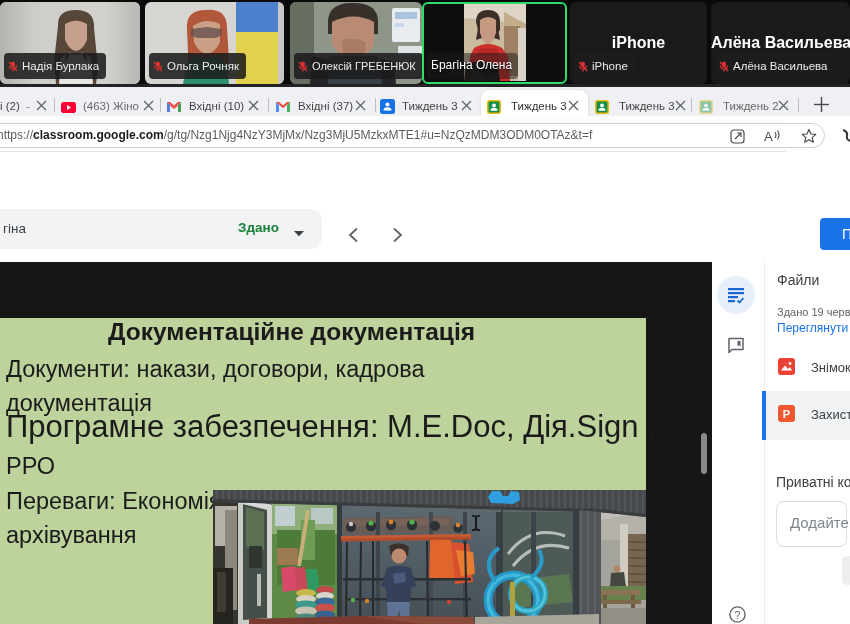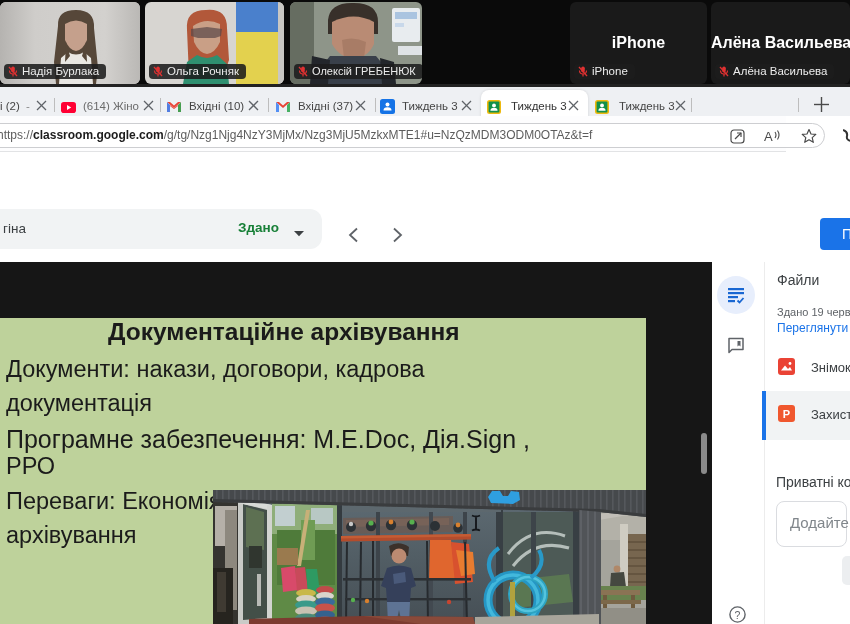--- a/index.html
+++ b/index.html
@@ -4,21 +4,21 @@
 <style>
 *{margin:0;padding:0;box-sizing:border-box}
 html,body{width:850px;height:624px;overflow:hidden;background:#fff}
 body{font-family:"Liberation Sans",sans-serif;position:relative}
 #root{position:absolute;left:0;top:0;width:850px;height:624px;overflow:hidden}
 .abs{position:absolute}
 
 
 #vstrip{left:0;top:0;width:850px;height:84px;background:#0a0a0a}
 .tile{position:absolute;top:2px;height:82px;overflow:hidden;border-radius:6px}
-.vlabel{position:absolute;left:4px;bottom:5px;height:15px;background:rgba(28,28,28,.88);border-radius:4px;color:#ececec;font-size:11.5px;line-height:15px;padding:0 7px 0 4px;white-space:nowrap;display:flex;align-items:center}
+.vlabel{position:absolute;left:4px;bottom:5px;height:26px;background:rgba(28,28,28,.88);border-radius:4px;color:#ececec;font-size:11.5px;line-height:15px;padding:0 7px 0 4px;white-space:nowrap;display:flex;align-items:center}
 .vlabel svg{margin-right:4px}
 .bigname{position:absolute;width:100%;text-align:center;color:#fff;font-weight:bold;font-size:16px;top:32px;white-space:nowrap}
 
 
 #tabbar{left:0;top:84px;width:850px;height:32px;background:#eef0f3;border-top:3px solid #222}
 .tab{position:absolute;top:3px;height:29px;font-size:11.5px;color:#454545;white-space:nowrap}
 .tab .ttl{position:absolute;top:10px}
 .tclose{position:absolute;top:10px;width:11px;height:11px}
 .tsep{position:absolute;top:11px;width:1px;height:14px;background:#bdbdbd}
 #activetab{position:absolute;left:481px;top:3px;width:107px;height:29px;background:#fff;border-radius:8px 8px 0 0;box-shadow:0 0 3px rgba(0,0,0,.12)}
@@ -111,20 +111,37 @@
           <svg width="10" height="11" viewBox="0 0 10 11">
             <rect x="3.2" y="0.5" width="3.6" height="6" rx="1.8" fill="#e03131"></rect>
             <path d="M1.5 4.5 Q1.5 8 5 8 Q8.5 8 8.5 4.5" stroke="#e03131" stroke-width="1.2" fill="none"></path>
             <line x1="5" y1="8" x2="5" y2="10.5" stroke="#e03131" stroke-width="1.2"></line>
             <line x1="1" y1="1" x2="9" y2="10" stroke="#e03131" stroke-width="1.3"></line>
           </svg>
           <span style="font-size:11px">Олексій ГРЕБЕНЮК</span>
         </div>
   </div>
 
+  <div class="tile" style="left:422px;width:145px;border:2.5px solid #2ade68;background:#0e0e0e">
+    <svg style="position:absolute;left:40px;top:0" width="62" height="77" viewBox="0 0 62 77" preserveAspectRatio="none">
+      <rect width="62" height="77" fill="#cbbb9e"></rect>
+      <path d="M0 0 L62 0 L62 20 L0 14 Z" fill="#ded5c6"></path>
+      <path d="M40 8 L62 20 L62 40 L40 28 Z" fill="#c3ac8a"></path>
+      <rect x="40" y="22" width="16" height="50" fill="#a08064"></rect>
+      <rect x="54" y="24" width="8" height="53" fill="#d8d2c8"></rect>
+      <path d="M12 18 Q12 6 24 6 Q36 6 36 18 L36 26 L33 30 L15 30 Z" fill="#3c2f27"></path>
+      <path d="M16 16 Q24 10 32 16 L32 30 Q28 40 24 40 Q20 40 16 30 Z" fill="#c49a82"></path>
+      <path d="M14 24 L12 36 L18 34 Z M34 24 L36 36 L30 34 Z" fill="#3c2f27"></path>
+      <path d="M10 44 Q24 36 38 44 L44 52 L46 77 L4 77 L6 52 Z" fill="#cc2f2a"></path>
+      <path d="M14 46 Q24 42 34 46 L34 52 L14 52 Z" fill="#b82824"></path>
+      <path d="M2 60 Q20 54 34 62 L36 77 L0 77 Z" fill="#1c1a18"></path>
+      <circle cx="26" cy="66" r="7" fill="#15130f"></circle>
+    </svg>
+    <div class="vlabel" style="left:3px;bottom:3px;background:rgba(25,25,25,.5);font-size:12px;padding:0 6px 1px 4px;color:#fff;text-shadow:0 1px 2px rgba(0,0,0,.8)">Брагіна Олена</div>
+  </div>
 
   <div class="tile" style="left:570px;width:137px;background:#1a1a1a">
     <div class="bigname">iPhone</div>
     <div class="vlabel"><svg width="10" height="11" viewBox="0 0 10 11">
             <rect x="3.2" y="0.5" width="3.6" height="6" rx="1.8" fill="#e03131"></rect>
             <path d="M1.5 4.5 Q1.5 8 5 8 Q8.5 8 8.5 4.5" stroke="#e03131" stroke-width="1.2" fill="none"></path>
             <line x1="5" y1="8" x2="5" y2="10.5" stroke="#e03131" stroke-width="1.2"></line>
             <line x1="1" y1="1" x2="9" y2="10" stroke="#e03131" stroke-width="1.3"></line>
           </svg>iPhone</div>
   </div>
@@ -151,21 +168,21 @@
           <line x1="10" y1="1" x2="1" y2="10" stroke="#5f6368" stroke-width="1.3"></line>
         </svg>
   </div>
   <div class="tsep" style="left:54px"></div>
 
   <div class="tab" style="left:55px;width:105px">
     <svg style="position:absolute;left:6px;top:12px" width="15" height="11" viewBox="0 0 15 11">
           <rect width="15" height="11" rx="2.8" fill="#f03"></rect>
           <path d="M6 3 L10.2 5.5 L6 8 Z" fill="#fff"></path>
         </svg>
-    <span class="ttl" style="left:28px;color:#6a6a6a">(614) Жіно</span>
+    <span class="ttl" style="left:28px;color:#6a6a6a">(463) Жіно</span>
     <svg class="tclose" style="left:88px">
           <line x1="1" y1="1" x2="10" y2="10" stroke="#5f6368" stroke-width="1.3"></line>
           <line x1="10" y1="1" x2="1" y2="10" stroke="#5f6368" stroke-width="1.3"></line>
         </svg>
   </div>
   <div class="tsep" style="left:160px"></div>
 
   <div class="tab" style="left:161px;width:106px">
     <svg style="position:absolute;left:6px;top:11px" width="14" height="12" viewBox="0 0 14 12">
           <path d="M0 2 L0 11 L3 11 L3 5 L7 8 L11 5 L11 11 L14 11 L14 2 L7 7 Z" fill="#ea4335"></path>
@@ -231,20 +248,33 @@
           <path d="M3.4 10.8 Q3.4 7.8 7 7.8 Q10.6 7.8 10.6 10.8 Z" fill="#fff"></path>
         </svg>
     <span class="ttl" style="left:30px">Тиждень 3</span>
     <svg class="tclose" style="left:86px">
           <line x1="1" y1="1" x2="10" y2="10" stroke="#5f6368" stroke-width="1.3"></line>
           <line x1="10" y1="1" x2="1" y2="10" stroke="#5f6368" stroke-width="1.3"></line>
         </svg>
   </div>
   <div class="tsep" style="left:691px"></div>
 
+  <div class="tab" style="left:692px;width:105px">
+    <svg style="position:absolute;left:7px;top:10px;opacity:.45" width="14" height="14" viewBox="0 0 14 14">
+          <rect width="14" height="14" rx="2.5" fill="#edb90f"></rect>
+          <rect x="1.6" y="1.6" width="10.8" height="10.8" rx="1" fill="#12904a"></rect>
+          <circle cx="7" cy="5.4" r="1.9" fill="#fff"></circle>
+          <path d="M3.4 10.8 Q3.4 7.8 7 7.8 Q10.6 7.8 10.6 10.8 Z" fill="#fff"></path>
+        </svg>
+    <span class="ttl" style="left:31px;color:#6a6a6a">Тиждень 2</span>
+    <svg class="tclose" style="left:86px">
+          <line x1="1" y1="1" x2="10" y2="10" stroke="#5f6368" stroke-width="1.3"></line>
+          <line x1="10" y1="1" x2="1" y2="10" stroke="#5f6368" stroke-width="1.3"></line>
+        </svg>
+  </div>
   <div class="tsep" style="left:798px"></div>
   <svg style="position:absolute;left:813px;top:9px" width="17" height="17" viewBox="0 0 17 17">
         <line x1="8.5" y1="1" x2="8.5" y2="16" stroke="#4a4a4a" stroke-width="1.4"></line>
         <line x1="1" y1="8.5" x2="16" y2="8.5" stroke="#4a4a4a" stroke-width="1.4"></line>
       </svg>
 </div>
 
 <div id="toolbar" class="abs">
   <div id="addr">
     <span class="url" style="left:20px">https://<b>classroom.google.com</b>/g/tg/Nzg1Njg4NzY3MjMx/Nzg3MjU5MzkxMTE1#u=NzQzMDM3ODM0OTAz&amp;t=f</span>
@@ -277,24 +307,24 @@
         <path d="M10 1.5 L3 8 L10 14.5" stroke="#5f6368" stroke-width="1.8" fill="none"></path>
       </svg>
   <svg style="position:absolute;left:392px;top:75px" width="12" height="16" viewBox="0 0 12 16">
         <path d="M2 1.5 L9 8 L2 14.5" stroke="#5f6368" stroke-width="1.8" fill="none"></path>
       </svg>
   <div id="btnP">П</div>
 </div>
 
 <div id="stage" class="abs">
   <div id="slide">
-    <div class="t" style="left:108px;top:0px;font-size:24.5px;font-weight:bold">Документаційне архівування</div>
+    <div class="t" style="left:108px;top:0px;font-size:24.5px;font-weight:bold">Документаційне документація</div>
     <div class="t" style="left:6px;top:37.5px;font-size:23.5px">Документи: накази, договори, кадрова</div>
     <div class="t" style="left:6px;top:71.5px;font-size:23.5px">документація</div>
-    <div class="t" style="left:6px;top:107px;font-size:25px">Програмне забезпечення: M.E.Doc, Дія.Sign ,</div>
+    <div class="t" style="left:6px;top:91px;font-size:31px">Програмне забезпечення: M.E.Doc, Дія.Sign ,</div>
     <div class="t" style="left:6px;top:134.5px;font-size:23.5px">РРО</div>
     <div class="t" style="left:6px;top:170px;font-size:23.5px">Переваги: Економія</div>
     <div class="t" style="left:6px;top:203.5px;font-size:23.5px">архівування</div>
   </div>
 
   <svg style="position:absolute;left:213px;top:228px" width="433" height="134" viewBox="0 0 433 134">
     <defs>
       <linearGradient id="glass" x1="0" y1="0" x2="0" y2="1">
         <stop offset="0" stop-color="#5d6a72"></stop>
             <stop offset="0.45" stop-color="#525e65"></stop>

